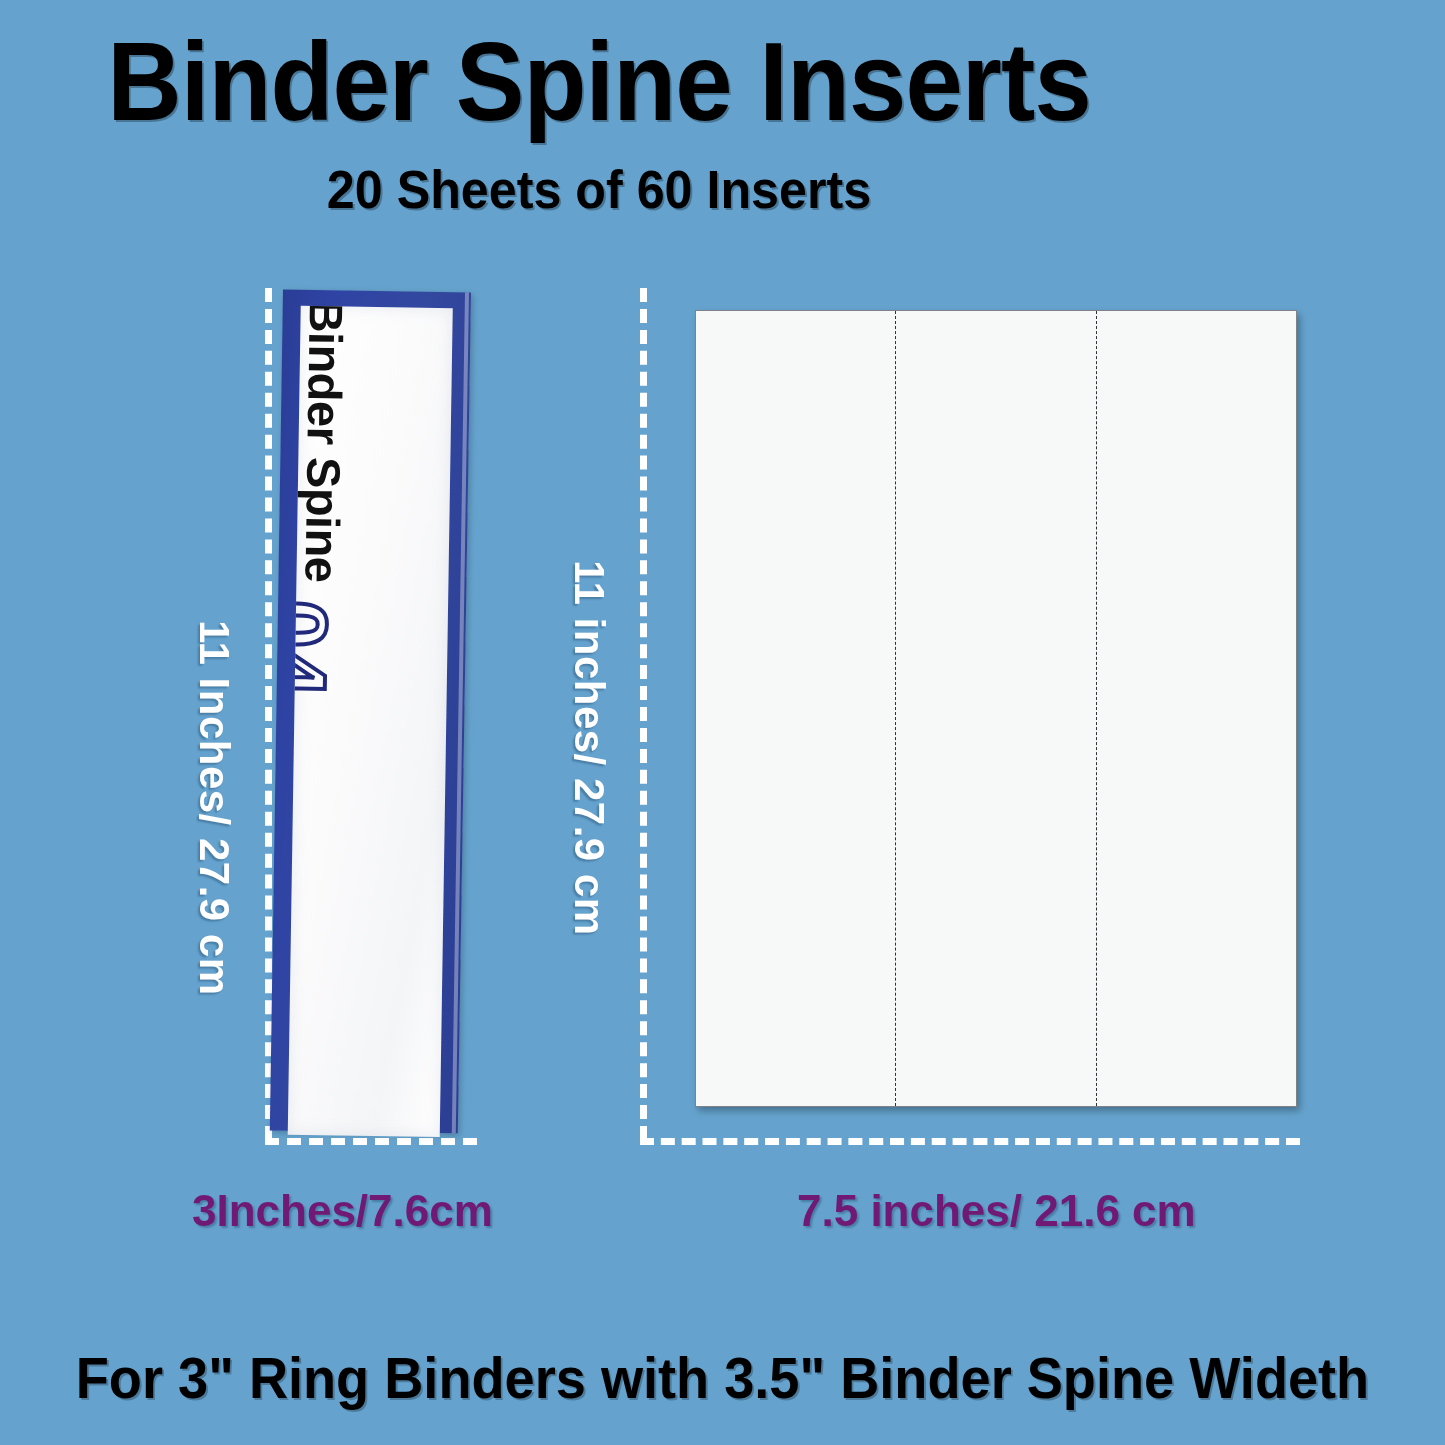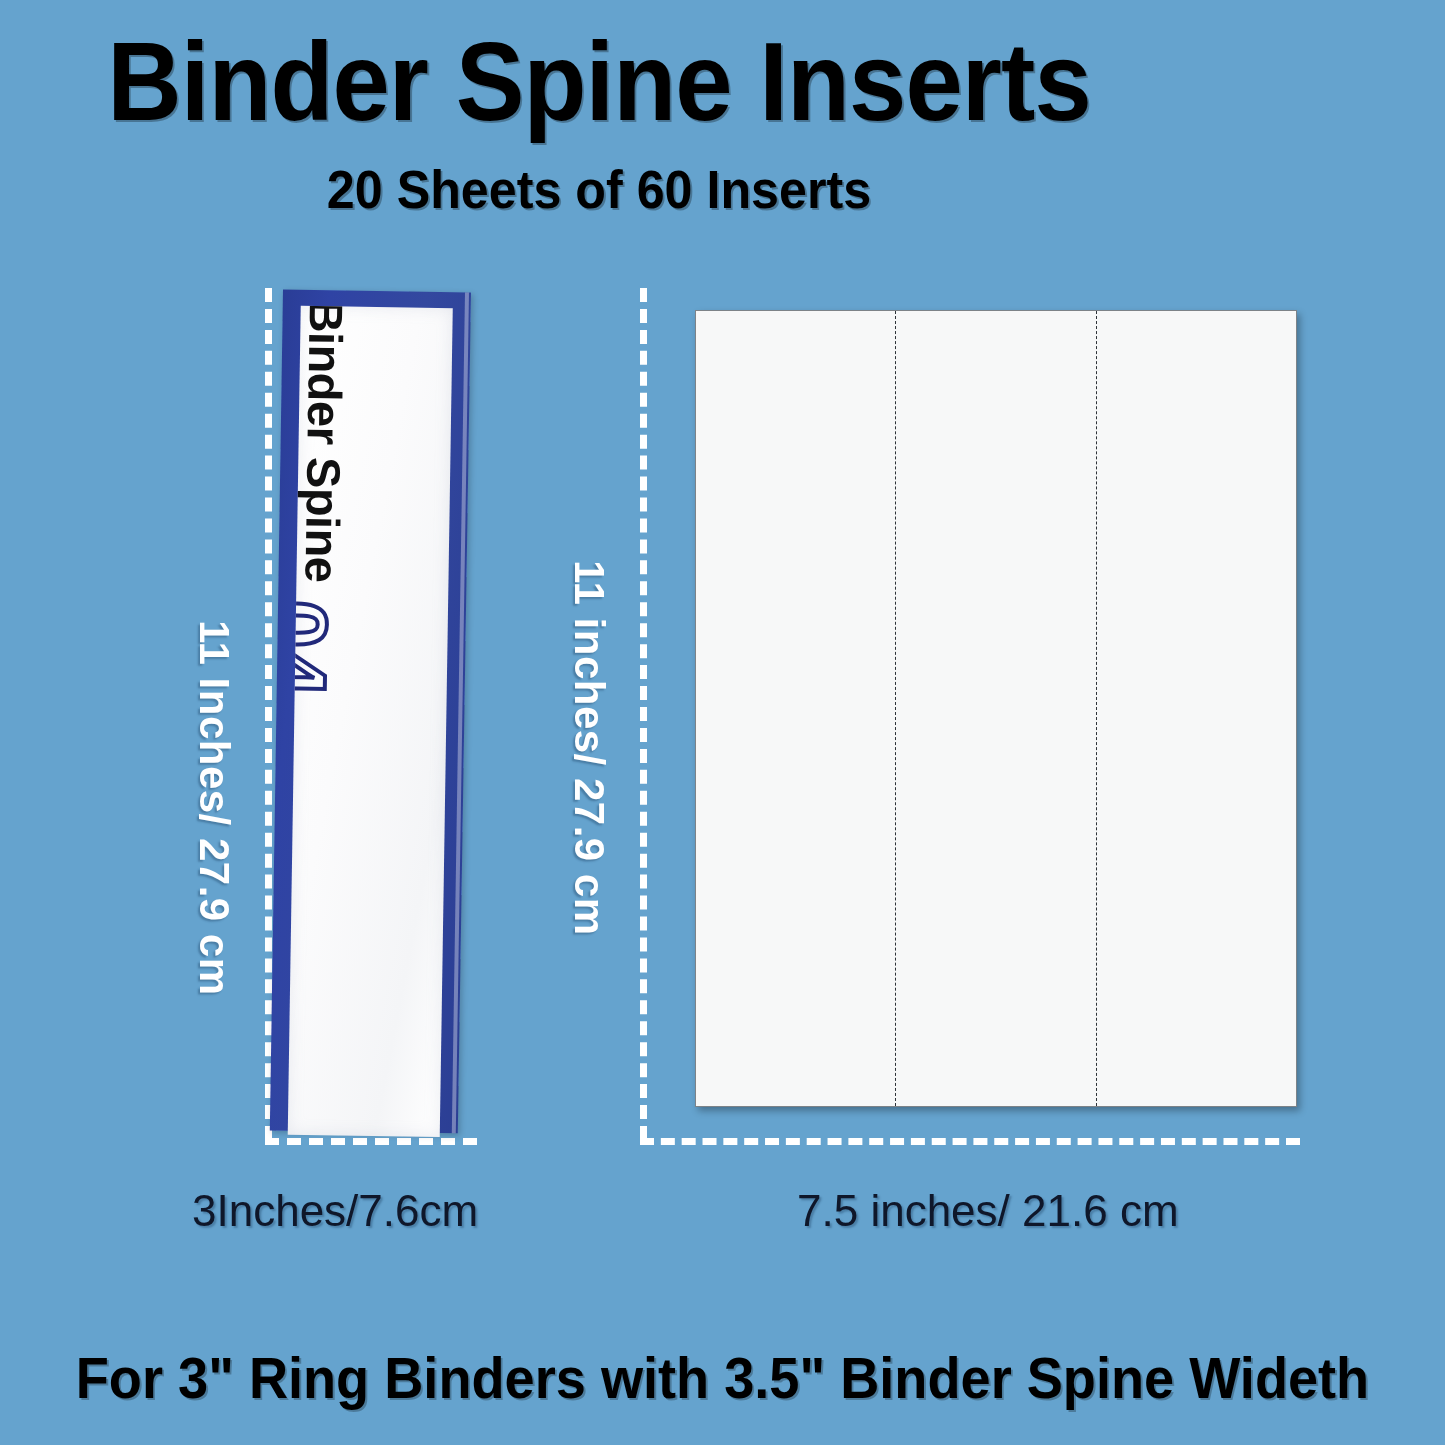--- a/index.html
+++ b/index.html
@@ -209,22 +209,22 @@
   }
   #right-height-label {
     left: 613px;
     top: 560px;
     font-size: 42px;
     transform: rotate(90deg);
     letter-spacing: 0.5px;
   }
   .dim-label-h {
     position: absolute;
-    color: #0f172a;
-    font-weight: 400;
+    color: #701a75;
+    font-weight: 700;
     white-space: nowrap;
     text-shadow: 2px 2px 2px rgba(40,80,115,0.45);
   }
   #left-width-label {
     left: 192px;
     top: 1186px;
     font-size: 44px;
     letter-spacing: 0px;
   }
   #right-width-label {

